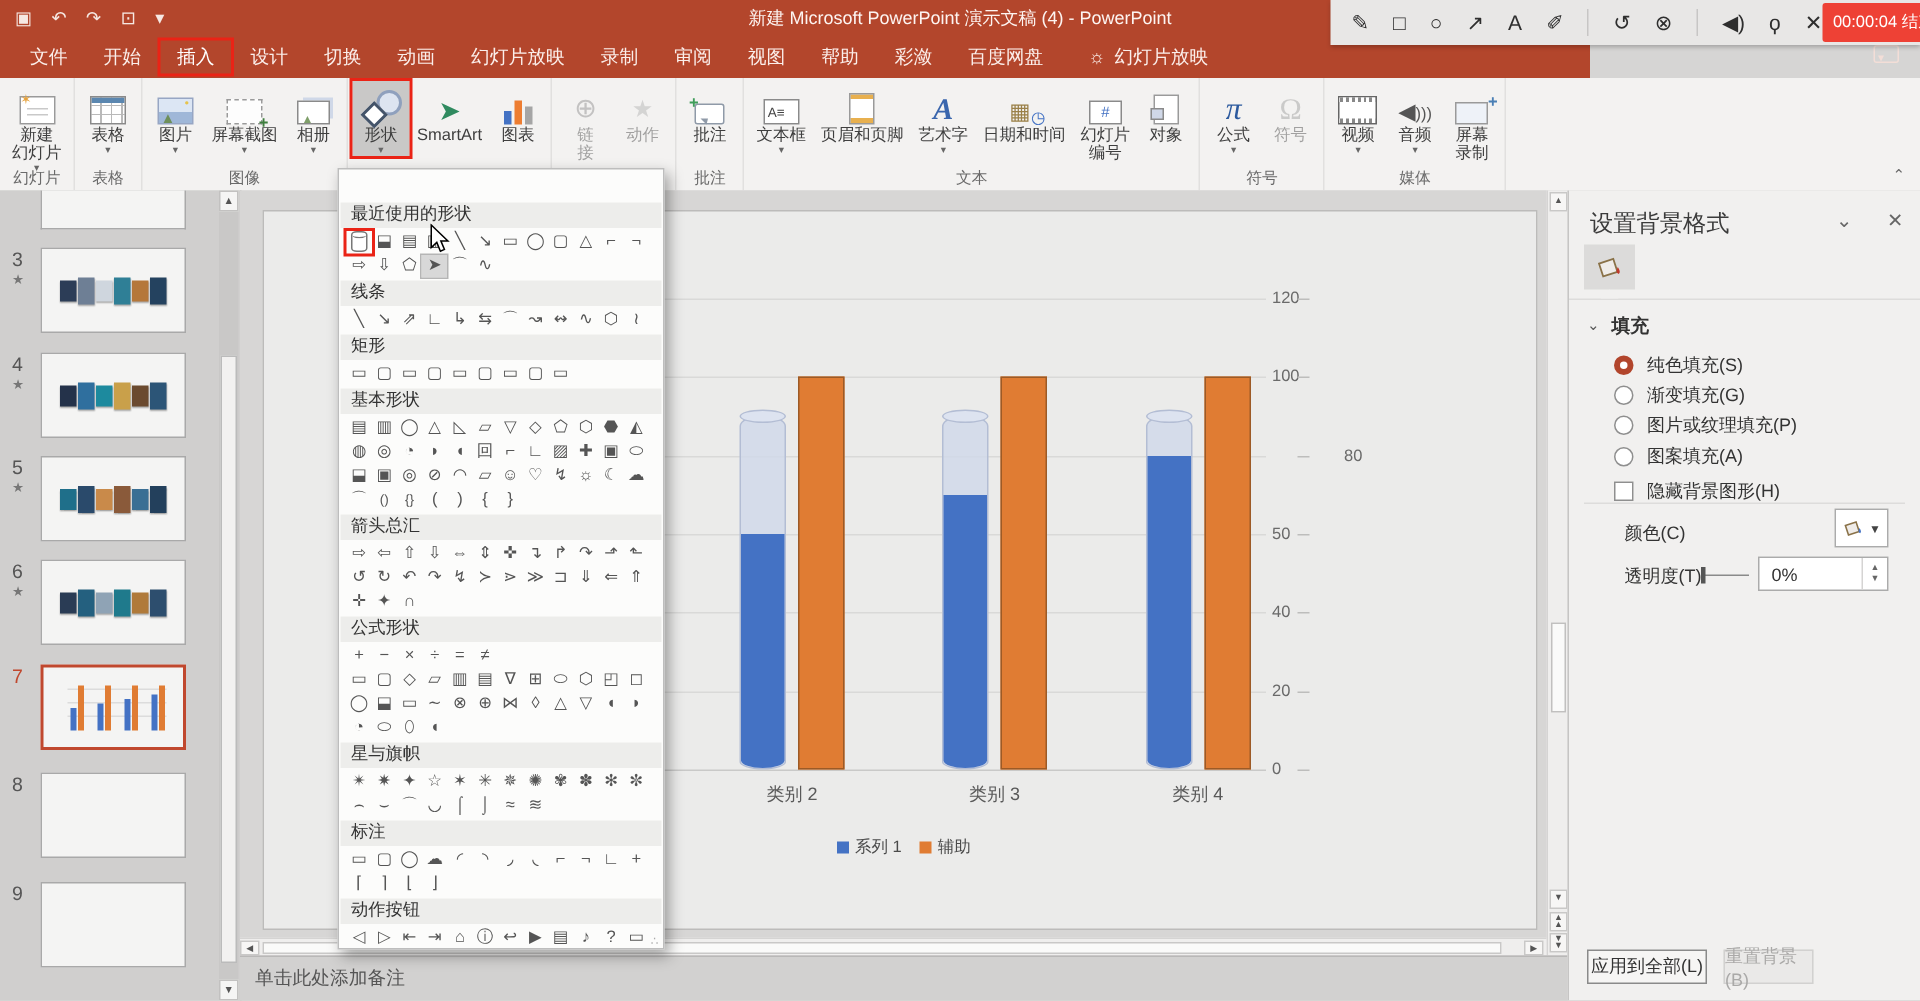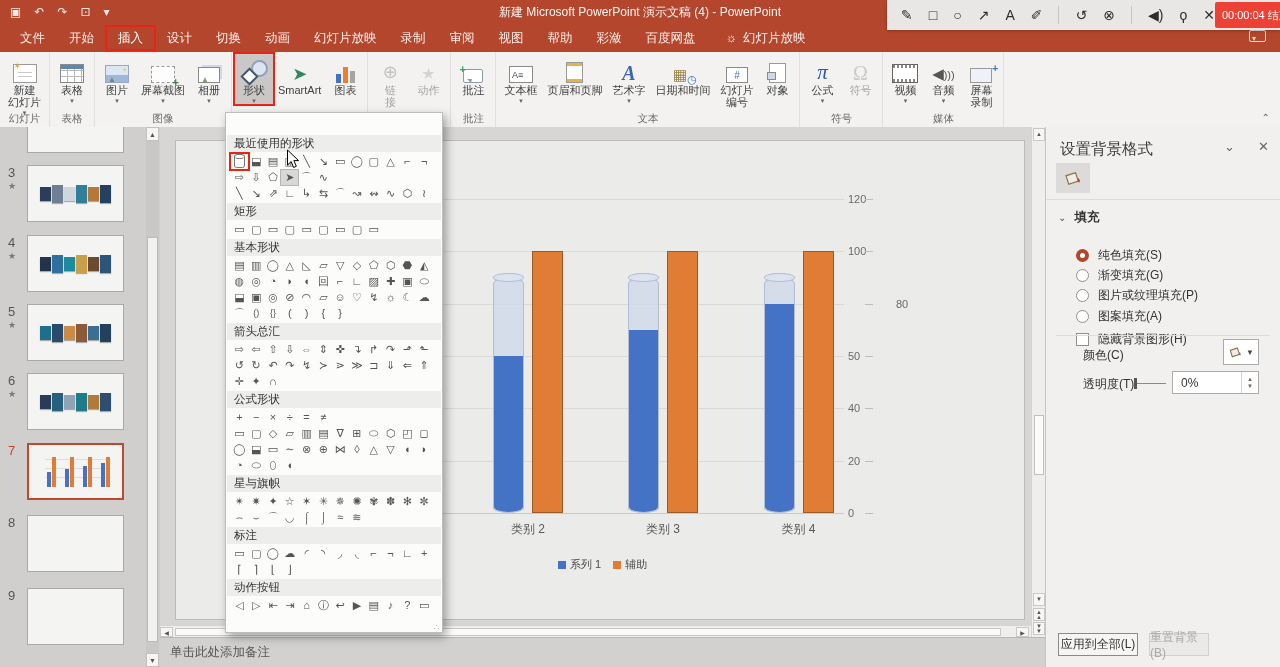--- a/index.html
+++ b/index.html
@@ -12,21 +12,21 @@
   #qat .qic{cursor:default;}
   #title-text{position:absolute;left:0;right:0;top:0;height:24px;line-height:24px;text-align:center;font-size:12px;color:#fdf4f1;}
 
   
   #rectoolbar{position:absolute;left:887px;top:0;width:393px;height:30px;background:#e8e7e6;box-shadow:0 1px 3px rgba(0,0,0,.25);z-index:40;display:flex;align-items:center;}
   #rec-icons{display:flex;align-items:center;gap:16px;padding-left:14px;font-size:14px;color:#2e2e2e;flex:1;}
   #rec-icons .rdiv{width:1px;height:18px;background:#c7c6c5;}
   #rec-timer{margin-right:2px;height:26px;line-height:26px;padding:0 7px;background:#ee4135;color:#fff;font-size:11px;border-radius:2px;white-space:nowrap;}
 
   
-  #tabrow{position:absolute;left:0;top:24px;width:1280px;height:28px;background:#b3462c;display:flex;align-items:center;}
+  #tabrow{position:absolute;left:0;top:24px;width:1060px;height:28px;background:#b3462c;display:flex;align-items:center;}
   #tabs{display:flex;align-items:center;height:28px;padding-left:8px;}
   .tab{padding:0 12px;height:24px;line-height:24px;font-size:12.5px;color:#fbeeea;white-space:nowrap;cursor:default;}
   .tab.annotated{outline:2px solid #ea2316;outline-offset:-1px;color:#ffffff;}
   #tellme{display:flex;align-items:center;gap:6px;margin-left:18px;color:#fbeeea;font-size:12.5px;white-space:nowrap;}
   #tab-comment{position:absolute;right:14px;top:30px;width:15px;height:10px;border:1px solid #f3ded7;border-radius:2px;}
   #tab-comment::after{content:"";position:absolute;left:2px;bottom:-4px;border:4px solid transparent;border-top-color:#f3ded7;border-left-width:2px;border-right-width:2px;}
 
   
   #ribbon{position:absolute;left:0;top:52px;width:1280px;height:75px;background:#f3f2f1;border-bottom:1px solid #d2d1d0;}
   #ribbon-groups{display:flex;height:75px;}
@@ -137,21 +137,21 @@
   
   #taskpane{position:absolute;left:1045px;top:127px;width:235px;height:540px;background:#f1f0ef;border-left:1px solid #c6c5c4;box-sizing:border-box;}
   #tp-title{position:absolute;left:14px;top:12px;font-size:15.5px;color:#3b3b3b;}
   #tp-collapse{position:absolute;left:178px;top:12px;font-size:13px;color:#666;}
   #tp-close{position:absolute;left:212px;top:12px;font-size:13px;color:#666;}
   #tp-bucketbtn{position:absolute;left:10px;top:36px;width:34px;height:30px;background:#dcdbda;display:flex;align-items:center;justify-content:center;}
   #tp-divider{position:absolute;left:0;right:0;top:72px;border-top:1px solid #dddcdb;}
   #tp-notch{position:absolute;left:21px;top:66px;border:6px solid transparent;border-bottom-color:#f1f0ef;border-top-width:0;z-index:2;}
   #tp-fillhead{position:absolute;left:12px;top:82px;font-size:12.5px;color:#333;font-weight:bold;display:flex;gap:8px;align-items:center;}
   #tp-fillhead .chev{font-weight:normal;font-size:10px;color:#555;}
-  .tp-opt{position:absolute;left:30px;display:flex;align-items:center;gap:9px;font-size:12px;color:#333;margin-top:12px;}
+  .tp-opt{position:absolute;left:30px;display:flex;align-items:center;gap:9px;font-size:12px;color:#333;}
   .radio{width:13px;height:13px;border-radius:50%;border:1px solid #8f8f8f;background:#fff;box-sizing:border-box;}
   .radio.on{border:4px solid #b2452c;}
   .cbox{width:13px;height:13px;border:1px solid #8f8f8f;background:#fff;box-sizing:border-box;}
   #tp-divider2{position:absolute;left:10px;right:10px;top:208px;border-top:1px solid #dddcdb;}
   #tp-colorlabel{position:absolute;left:37px;top:220px;font-size:12px;color:#333;}
   #tp-colorbtn{position:absolute;left:177px;top:212px;width:36px;height:26px;background:#fff;border:1px solid #ababab;box-sizing:border-box;display:flex;align-items:center;justify-content:center;gap:3px;}
   #tp-colorbtn .dd{font-size:8px;color:#444;}
   #tp-translabel{position:absolute;left:37px;top:249px;font-size:12px;color:#333;}
   #tp-slider{position:absolute;left:88px;top:250px;width:32px;height:12px;}
   #tp-slider .track{position:absolute;left:0;right:0;top:6px;height:1px;background:#8a8a8a;}
@@ -646,20 +646,21 @@
           <span class="sh">¬</span>
         </div>
         <div class="sm-row">
           <span class="sh">⇨</span>
           <span class="sh">⇩</span>
           <span class="sh">⬠</span>
           <span class="sh hovered">➤</span>
           <span class="sh">⌒</span>
           <span class="sh">∿</span>
         </div>
+        <div class="sm-head">线条</div>
         <div class="sm-row">
           <span class="sh">╲</span>
           <span class="sh">↘</span>
           <span class="sh">⇗</span>
           <span class="sh">∟</span>
           <span class="sh">↳</span>
           <span class="sh">⇆</span>
           <span class="sh">⌒</span>
           <span class="sh">↝</span>
           <span class="sh">↭</span>

